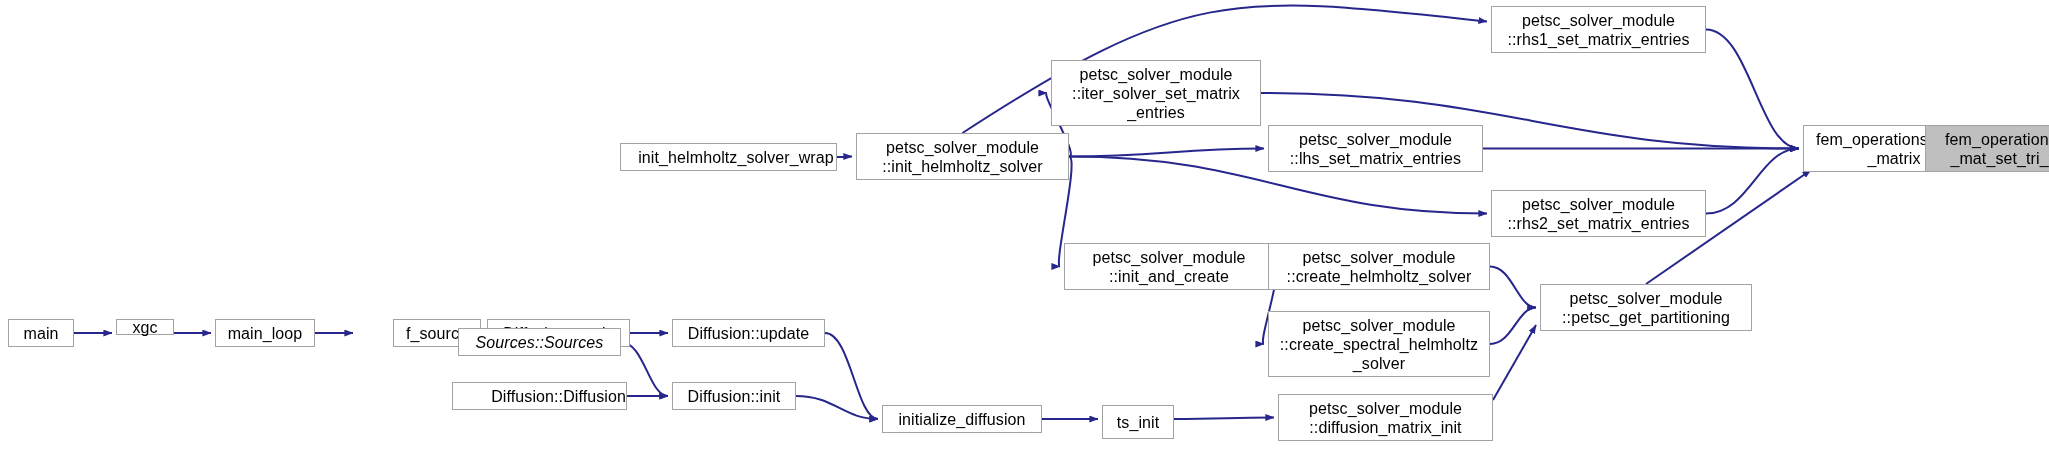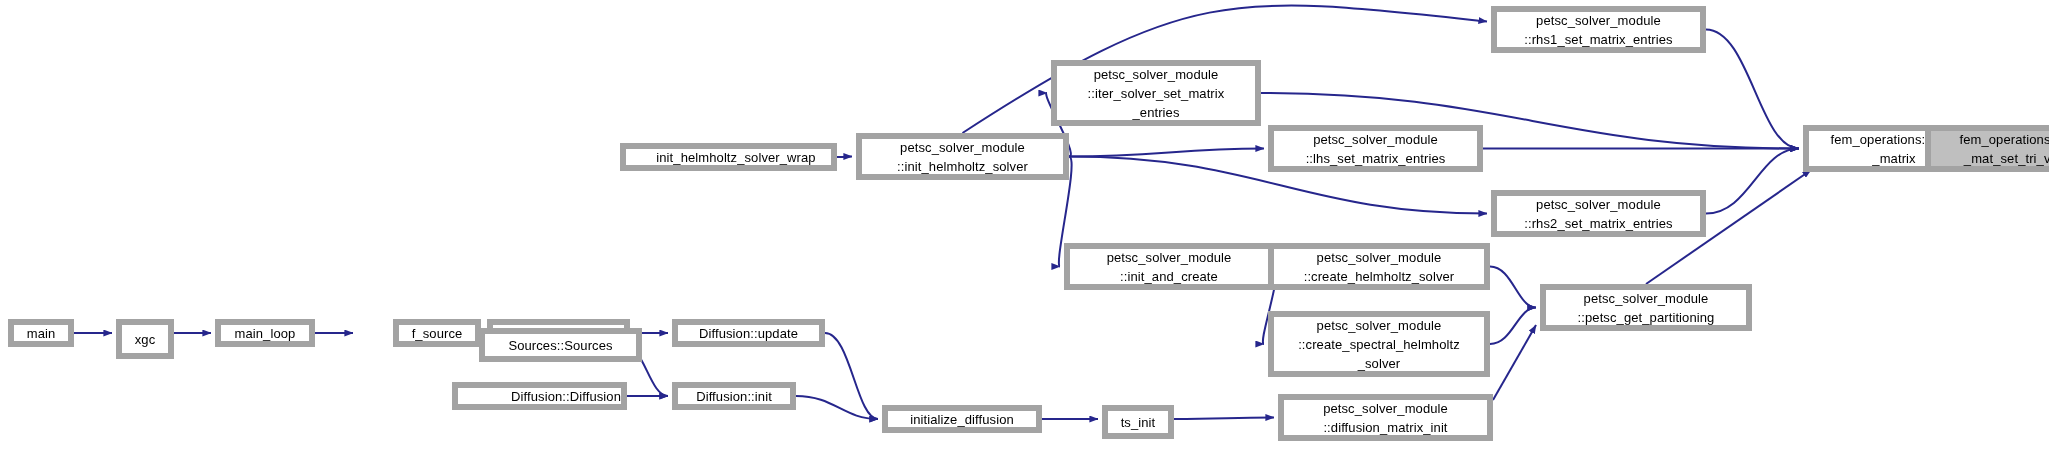--- a/index.html
+++ b/index.html
@@ -19,24 +19,24 @@
     position: absolute;
     left: 0;
     top: 0;
     width: 2049px;
     height: 456px;
     pointer-events: none;
   }
   .node {
     position: absolute;
     box-sizing: border-box;
-    border: 6px solid #a3a3a3;
+    border: 1px solid #a3a3a3;
     background: #ffffff;
     color: #000000;
-    font-size: 13px;
+    font-size: 16px;
     line-height: 19px;
     display: flex;
     align-items: center;
     justify-content: center;
     text-align: center;
     white-space: pre;
     letter-spacing: 0.1px;
   }
   .node.highlight {
     background: #bfbfbf;
@@ -82,26 +82,26 @@
         <path d="M 1646 284 L 1811 170" fill="none" stroke="#26268c" stroke-width="2" marker-end="url(#arrowhead)"></path>
         <path d="M 1274 266.5 C 1284.8 266.5, 1257.2 266.5, 1264 266.5" fill="none" stroke="#26268c" stroke-width="2" marker-end="url(#arrowhead)"></path>
         <path d="M 1274 266.5 C 1284.8 266.5, 1257.2 344, 1264 344" fill="none" stroke="#26268c" stroke-width="2" marker-end="url(#arrowhead)"></path>
         <path d="M 1490 266.5 C 1512.5 266.5, 1517.5 307.5, 1536 307.5" fill="none" stroke="#26268c" stroke-width="2" marker-end="url(#arrowhead)"></path>
         <path d="M 1490 344 C 1512.5 344, 1517.5 307.5, 1536 307.5" fill="none" stroke="#26268c" stroke-width="2" marker-end="url(#arrowhead)"></path>
         <path d="M 1985 148.5 C 1995.8 148.5, 1914.2 148.5, 1921 148.5" fill="none" stroke="#26268c" stroke-width="2" marker-end="url(#arrowhead)"></path>
       </g>
   </svg>
   <div id="node-layer">
       <div class="node" style="left: 8px; top: 319px; width: 66px; height: 28px; justify-content: center;"><span class="node-label">main</span></div>
-      <div class="node" style="left: 116px; top: 319px; width: 58px; height: 40px;"><span class="node-label">xgc</span></div>
+      <div class="node" style="left: 116px; top: 319px; width: 58px; height: 16px;"><span class="node-label">xgc</span></div>
       <div class="node" style="left: 215px; top: 319px; width: 100px; height: 28px;"><span class="node-label">main_loop</span></div>
       <div class="node" style="left: 357px; top: 319px; width: 88px; height: 28px; margin-left: 36px;"><span class="node-label">f_source</span></div>
       <div class="node" style="left: 487px; top: 319px; width: 143px; height: 28px;"><span class="node-label">Diffusion::apply</span></div>
       <div class="node" style="left: 672px; top: 319px; width: 153px; height: 28px;"><span class="node-label">Diffusion::update</span></div>
-      <div class="node" style="left: 479px; top: 328px; width: 163px; height: 34px;"><span class="node-label">Sources::Sources</span></div>
+      <div class="node" style="left: 458px; top: 328px; width: 163px; height: 28px; font-style: italic;"><span class="node-label">Sources::Sources</span></div>
       <div class="node" style="left: 452px; top: 382px; width: 175px; height: 28px; justify-content: flex-end;"><span class="node-label">Diffusion::Diffusion</span></div>
       <div class="node" style="left: 672px; top: 382px; width: 124px; height: 28px; align-items: center;"><span class="node-label">Diffusion::init</span></div>
       <div class="node" style="left: 882px; top: 405px; width: 160px; height: 28px;"><span class="node-label">initialize_diffusion</span></div>
       <div class="node" style="left: 1102px; top: 405px; width: 72px; height: 34px;"><span class="node-label">ts_init</span></div>
       <div class="node" style="left: 1278px; top: 394px; width: 215px; height: 47px;"><span class="node-label">petsc_solver_module
 ::diffusion_matrix_init</span></div>
       <div class="node" style="left: 620px; top: 143px; width: 217px; height: 28px; padding-left: 15px;"><span class="node-label">init_helmholtz_solver_wrap</span></div>
       <div class="node" style="left: 856px; top: 133px; width: 213px; height: 47px;"><span class="node-label">petsc_solver_module
 ::init_helmholtz_solver</span></div>
       <div class="node" style="left: 1051px; top: 60px; width: 210px; height: 66px;"><span class="node-label">petsc_solver_module

